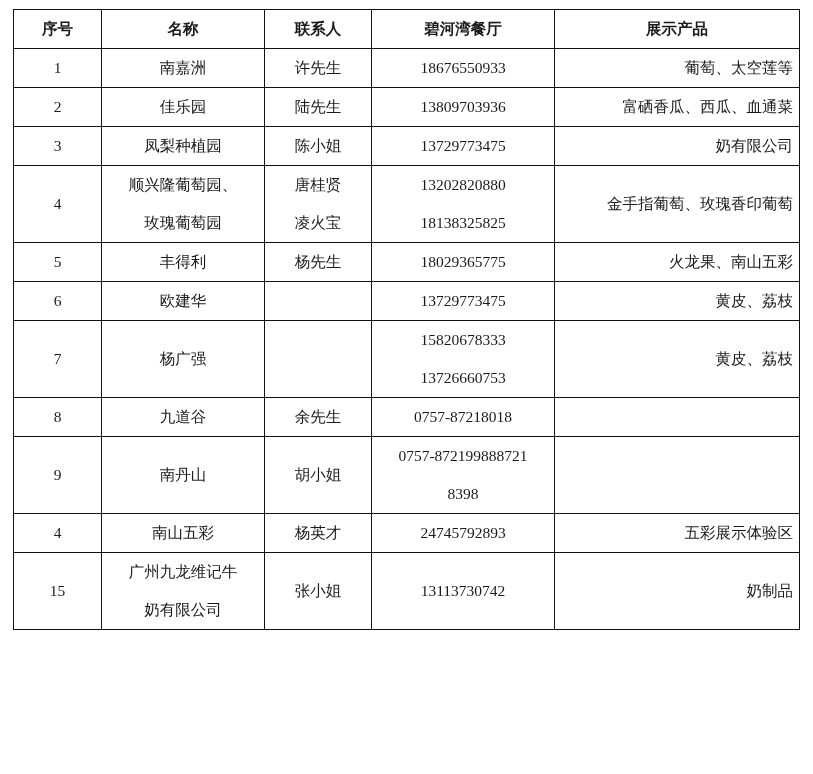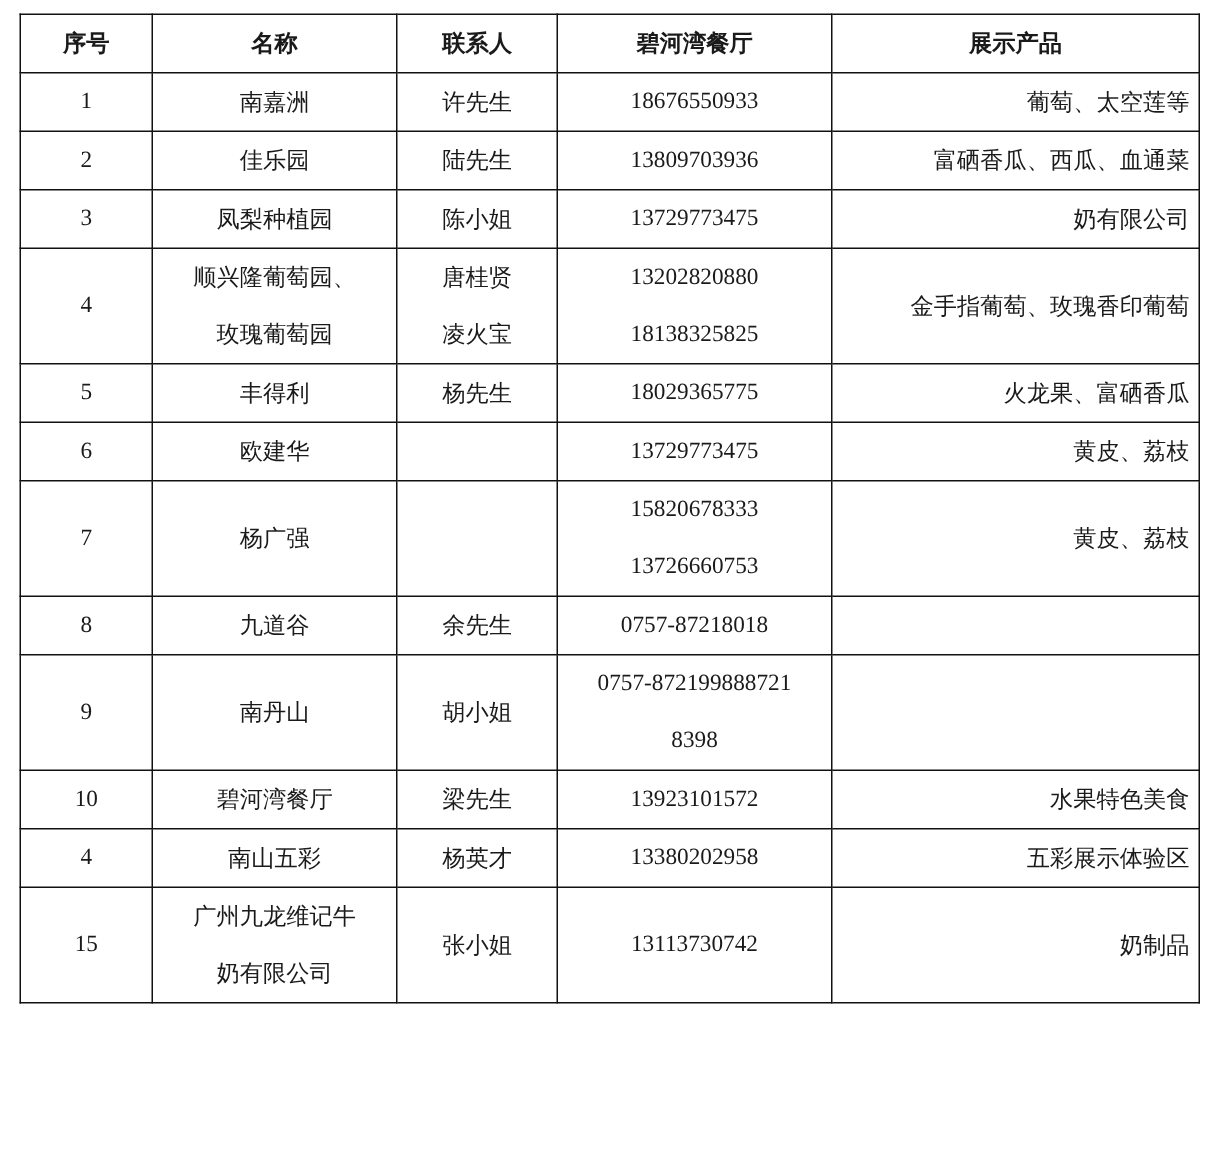--- a/index.html
+++ b/index.html
@@ -105,21 +105,21 @@
         <td class="c num">5</td>
         <td class="c">
           <span class="line">丰得利</span>
         </td>
         <td class="c">
           <span class="line">杨先生</span>
         </td>
         <td class="c num">
           <span class="line">18029365775</span>
         </td>
-        <td class="l">火龙果、富硒香瓜</td>
+        <td class="l">火龙果、南山五彩</td>
       </tr>
       <tr>
         <td class="c num">6</td>
         <td class="c">
           <span class="line">欧建华</span>
         </td>
         <td class="c">
           <span class="line"></span>
         </td>
         <td class="c num">
@@ -162,42 +162,29 @@
         <td class="c">
           <span class="line">胡小姐</span>
         </td>
         <td class="c num">
           <span class="line">0757-872199888721</span>
           <span class="line">8398</span>
         </td>
         <td class="l"></td>
       </tr>
       <tr>
-        <td class="c num">10</td>
-        <td class="c">
-          <span class="line">碧河湾餐厅</span>
-        </td>
-        <td class="c">
-          <span class="line">梁先生</span>
-        </td>
-        <td class="c num">
-          <span class="line">13923101572</span>
-        </td>
-        <td class="l">水果特色美食</td>
-      </tr>
-      <tr>
         <td class="c num">4</td>
         <td class="c">
           <span class="line">南山五彩</span>
         </td>
         <td class="c">
           <span class="line">杨英才</span>
         </td>
         <td class="c num">
-          <span class="line">13380202958</span>
+          <span class="line">24745792893</span>
         </td>
         <td class="l">五彩展示体验区</td>
       </tr>
       <tr>
         <td class="c num">15</td>
         <td class="c">
           <span class="line">广州九龙维记牛</span>
           <span class="line">奶有限公司</span>
         </td>
         <td class="c">

